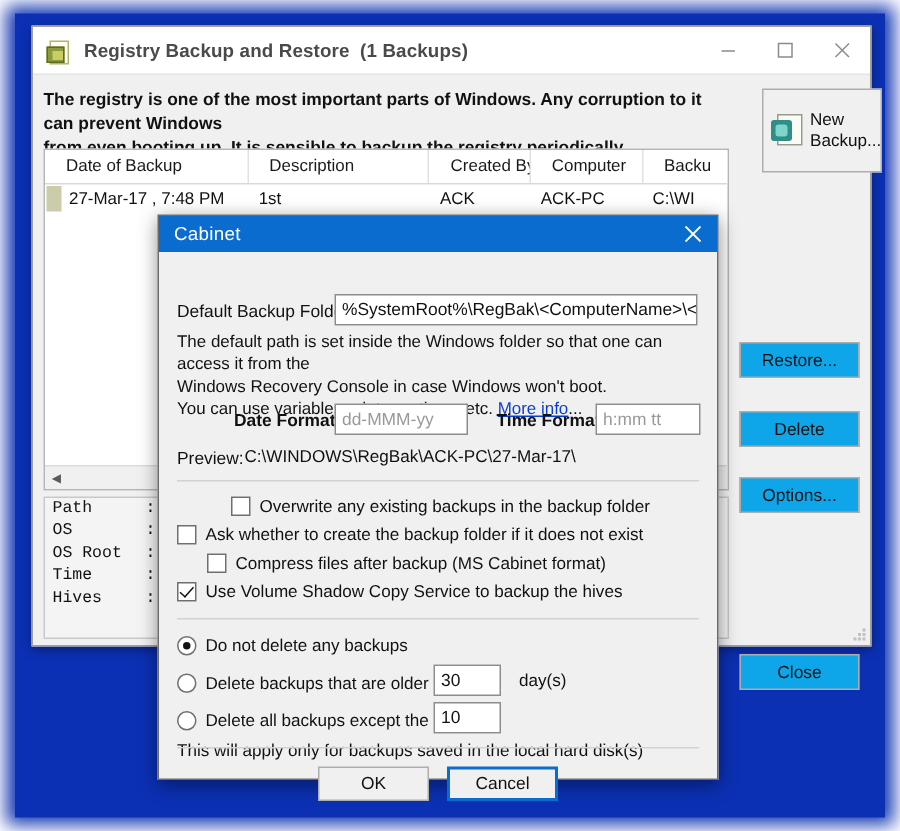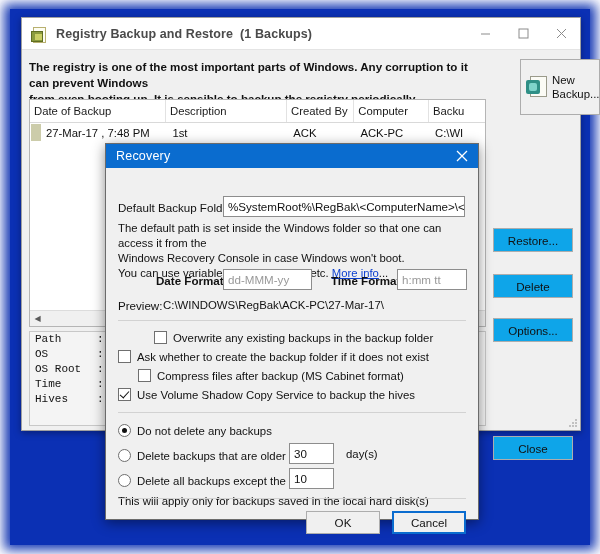--- a/index.html
+++ b/index.html
@@ -69,21 +69,21 @@
   
   #listview{
     position:absolute;left:7px;top:49px;width:455px;height:226px;
     background:#ffffff;border:1px solid #b5b5b5;overflow:hidden;
   }
   #lvhead{
     display:flex;height:22px;background:#ffffff;border-bottom:1px solid #d9d9d9;
     font-size:11.3px;color:#1a1a1a;align-items:center;
   }
   #lvhead .th{
-    height:22px;line-height:22px;padding-left:4px;box-sizing:border-box;
+    height:22px;line-height:22px;padding-left:14px;box-sizing:border-box;
     border-right:1px solid #e2e2e2;overflow:hidden;white-space:nowrap;
   }
   #lvrows .tr{display:flex;height:21px;align-items:center;font-size:11.3px;color:#111;}
   #lvrows .td{
     height:21px;line-height:21px;padding-left:6px;box-sizing:border-box;
     overflow:hidden;white-space:nowrap;
   }
   #lvrows .swatch{
     position:absolute;left:1px;top:24px;width:10px;height:17px;background:#ccccaa;
   }
@@ -101,21 +101,21 @@
   
   #infopanel{
     position:absolute;left:7px;top:281px;width:455px;height:93px;
     background:#f4f4f4;border:1px solid #c8c8c8;overflow:hidden;
     font-size:11px;color:#111;font-family:"Liberation Mono", monospace;
   }
   #infopanel .irow{display:flex;height:15px;line-height:15px;padding-left:5px;}
   #infopanel .k{width:62px;flex:0 0 62px;}
   #infopanel .v{white-space:nowrap;overflow:hidden;}
   
-  #btncol{position:absolute;left:498px;top:9px;width:80px;}
+  #btncol{position:absolute;left:486px;top:9px;width:80px;}
   .bigbtn{
     width:80px;height:56px;background:#f0f0f0;border:1px solid #adadad;
     display:flex;align-items:center;gap:4px;box-sizing:border-box;padding-left:5px;
     font-size:11.4px;color:#111;
   }
   .bigbtn .lbl{line-height:14px;}
   .ico-newbak{width:22px;height:22px;position:relative;flex:0 0 auto;}
   .ico-newbak .pg{
     position:absolute;left:4px;top:0px;width:15px;height:19px;background:#fbfbf5;
     border:1px solid #9a9a8a;
@@ -220,21 +220,21 @@
     border:1px solid #8d8d8d;box-sizing:border-box;font-size:11.6px;color:#111;
     padding:0 4px;line-height:19px;
   }
   #lbl-days{position:absolute;left:240px;top:280px;font-size:11.4px;color:#111;}
   #num-keep{
     position:absolute;left:183px;top:300px;width:45px;height:21px;background:#ffffff;
     border:1px solid #8d8d8d;box-sizing:border-box;font-size:11.6px;color:#111;
     padding:0 4px;line-height:19px;
   }
   #note{position:absolute;left:12px;top:327px;font-size:11.4px;color:#111;}
-  #dlgbtns{position:absolute;left:12px;top:343px;width:348px;display:flex;justify-content:flex-end;gap:12px;}
+  #dlgbtns{position:absolute;left:12px;top:343px;width:348px;display:flex;justify-content:center;gap:12px;}
   .dbtn{
     width:74px;height:23px;background:#f0f0f0;border:1px solid #adadad;
     font-size:11.6px;color:#111;display:flex;align-items:center;justify-content:center;
     box-sizing:border-box;
   }
   .dbtn.default{border:2px solid #0a6ccf;}
 </style>
 </head>
 <body>
 
@@ -351,21 +351,21 @@
           <i style="left:7px;top:4px"></i>
         <i style="left:1px;top:7px"></i>
           <i style="left:4px;top:7px"></i>
           <i style="left:7px;top:7px"></i>
       </div>
     </div>
   </div>
 
   <div id="dialog">
     <div id="dlgtitle">
-      <span class="t">Recovery</span>
+      <span class="t">Cabinet</span>
       <div id="dlg-close">
         <svg width="12" height="12" viewBox="0 0 12 12">
             <line x1="1" y1="1" x2="11" y2="11" stroke="#ffffff" stroke-width="1.2"></line>
             <line x1="11" y1="1" x2="1" y2="11" stroke="#ffffff" stroke-width="1.2"></line>
           </svg>
       </div>
     </div>
 
     <div id="dlgbody">
 

